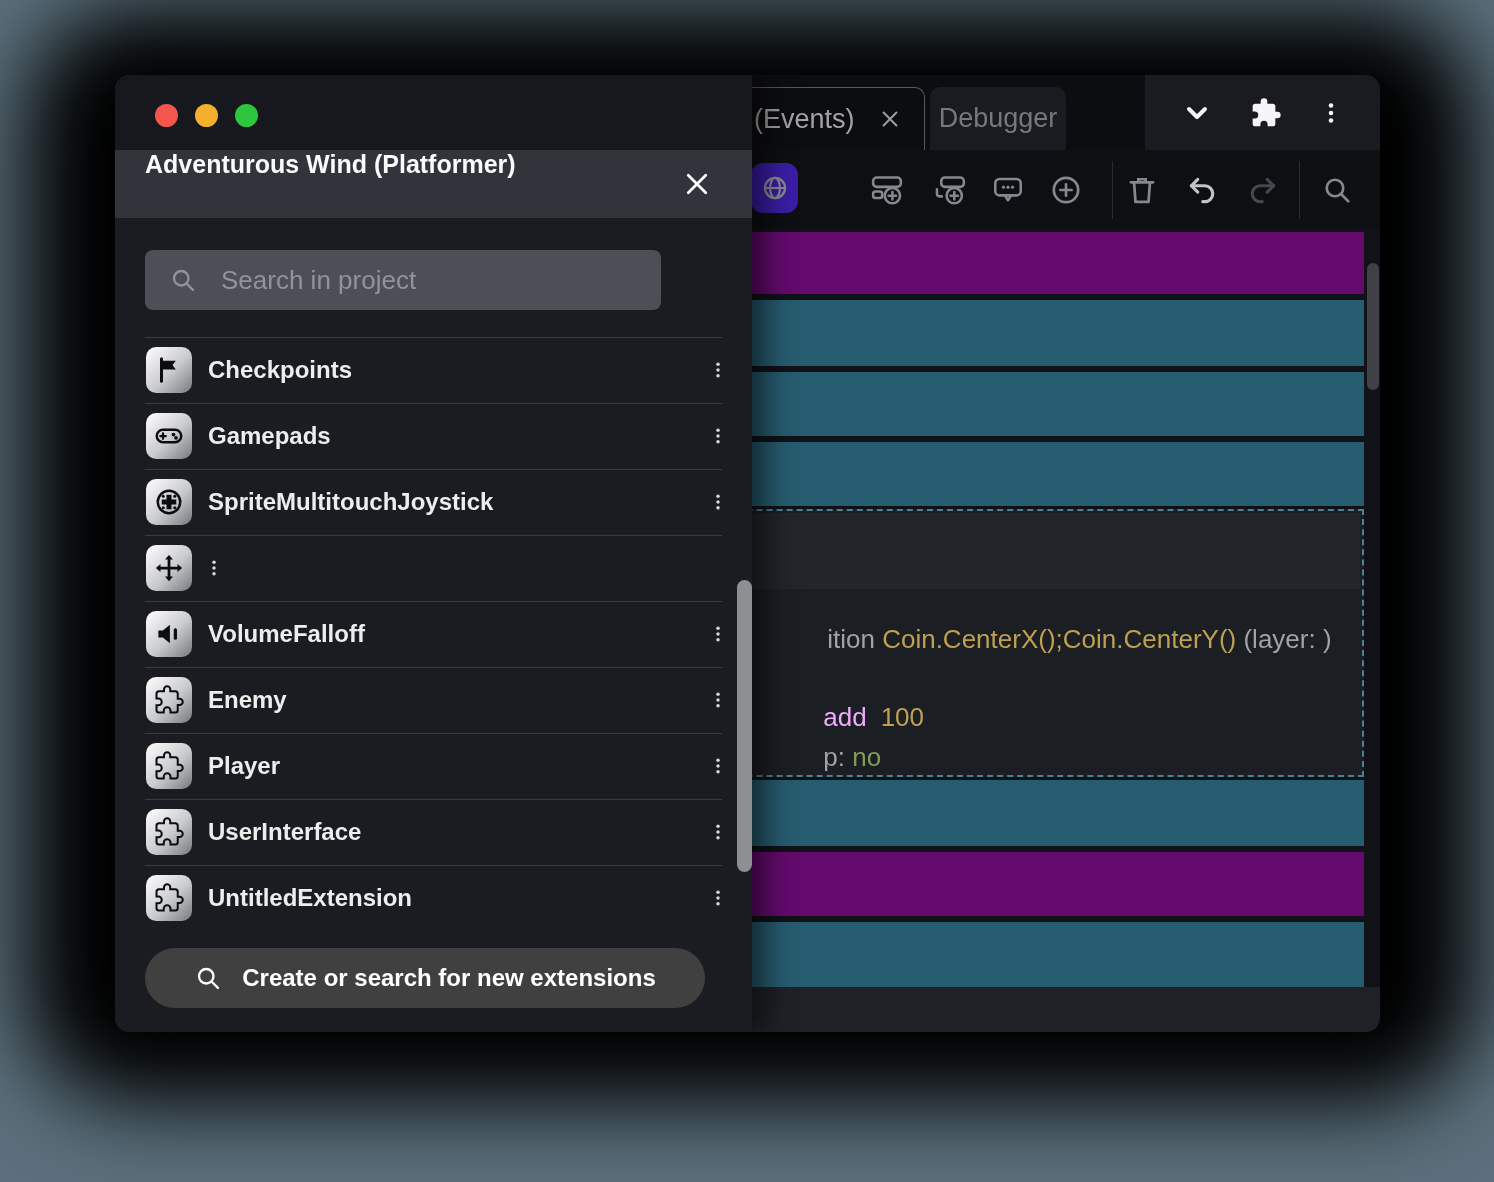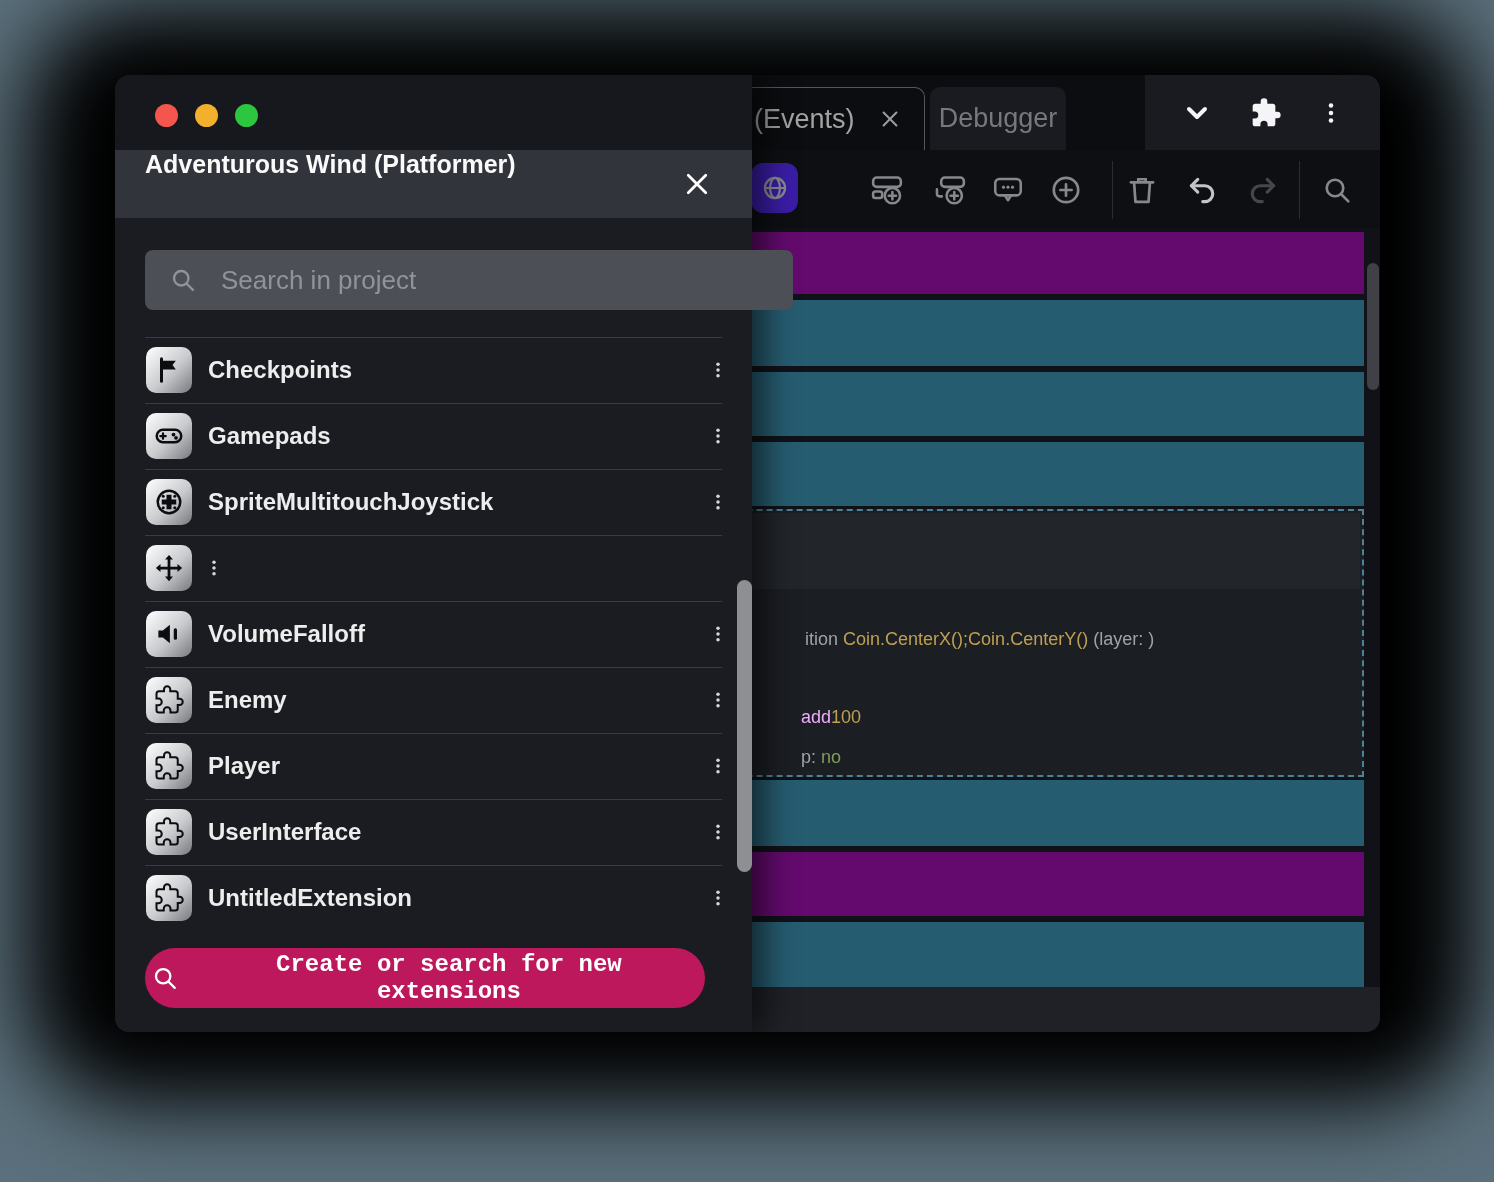--- a/index.html
+++ b/index.html
@@ -28,52 +28,52 @@
   .globe-btn{position:absolute;left:636px;top:13px;width:47px;height:50px;background:#3a1da6;
     border-radius:12px;display:flex;align-items:center;justify-content:center;color:#8b8d91;}
   
   .events-area{position:absolute;left:0;top:153px;width:1265px;height:804px;background:#101218;}
   .ev-row{position:absolute;left:0;width:1249px;}
   .ev-purple{background:linear-gradient(90deg,#4d0856 0,#640a6e 70px);}
   .ev-teal{background:linear-gradient(90deg,#1d4a5b 0,#265c70 70px);}
   .sel-event{position:absolute;left:0;top:281px;width:1249px;height:268px;background:#1b1e23;
     border:2px dashed #4d8196;}
   .sel-band{position:absolute;left:2px;top:2px;right:2px;height:76px;background:#22252a;}
-  .code-line{position:absolute;font-size:18px;line-height:32px;white-space:pre;}
+  .code-line{position:absolute;font-size:26px;line-height:32px;white-space:pre;}
   .cg{color:#9fa2a8;} .cgold{color:#bfa050;} .cviolet{color:#f0abfc;} .cgreen{color:#7f9d58;}
   .ev-bottom{position:absolute;left:0;top:759px;width:1265px;height:45px;background:#1f2127;}
   .ev-scroll{position:absolute;left:1252px;top:35px;width:12px;height:127px;background:#3f4146;border-radius:6px;}
   
   .drawer{position:absolute;left:0;top:0;width:637px;height:957px;background:#1a1c22;
     border-radius:14px 0 0 14px;box-shadow:14px 0 30px rgba(0,0,0,.55);}
   .d-titlebar{position:absolute;left:0;top:0;width:100%;height:75px;background:#17181d;
     border-radius:14px 0 0 0;}
   .light{position:absolute;top:29px;width:23px;height:23px;border-radius:50%;}
   .d-header{position:absolute;left:0;top:75px;width:100%;height:68px;background:#32343b;
     display:flex;align-items:flex-start;}
   .d-title{margin-left:30px;font-size:25px;font-weight:700;color:#fafafa;}
   .d-close{position:absolute;right:40px;top:19px;color:#ffffff;display:flex;}
-  .search-box{position:absolute;left:30px;top:175px;width:648px;height:60px;background:#4d4f57;
+  .search-box{position:absolute;left:30px;top:175px;width:516px;height:60px;background:#4d4f57;
     border-radius:8px;display:flex;align-items:center;color:#90939a;}
   .search-box svg{margin-left:24px;flex:none;}
   .search-box input{flex:1;margin:0 20px 0 22px;border:none;outline:none;background:transparent;
     font-size:26px;color:#d8d9dc;font-family:"Liberation Sans",sans-serif;}
   .search-box input::placeholder{color:#90939a;opacity:1;}
   .ext-list{position:absolute;left:0;top:262px;width:100%;}
   .ext-row{position:relative;height:66px;display:flex;align-items:center;}
   .ext-row::before{content:"";position:absolute;left:30px;right:30px;top:0;height:1px;background:#3a3c43;}
   .tile{width:46px;height:46px;margin-left:31px;border-radius:10px;flex:none;
     background:linear-gradient(135deg,#ffffff 0%,#c9cacd 55%,#77797e 100%);
     display:flex;align-items:center;justify-content:center;color:#0c0d10;}
   .ext-label{margin-left:16px;font-size:24px;font-weight:600;color:#eceded;flex:1;}
   .row-kebab{width:44px;height:44px;margin-right:12px;display:flex;align-items:center;
     justify-content:center;color:#d6d7da;flex:none;}
-  .cta{position:absolute;left:30px;top:873px;width:560px;height:60px;border:none;background:#be185d;
+  .cta{position:absolute;left:30px;top:873px;width:560px;height:60px;border:none;background:#404040;
     border-radius:30px;display:flex;align-items:center;justify-content:center;gap:20px;color:#fff;
-    font-size:24px;font-weight:700;font-family:Liberation Mono, monospace;cursor:pointer;}
+    font-size:24px;font-weight:700;font-family:Liberation Sans, sans-serif;cursor:pointer;}
   .d-scroll{position:absolute;left:622px;top:505px;width:15px;height:292px;background:#8e8f93;border-radius:8px;}
   .sv-outline{fill:none;stroke:currentColor;stroke-width:1.6px;}
   .sv-fill{fill:currentColor;stroke:none;}
 </style>
 </head>
 <body>
 
 <svg width="0" height="0" style="position:absolute">
   <defs>
     <symbol id="i-search" viewBox="0 0 24 24">
@@ -255,21 +255,21 @@
       <div class="ev-row ev-teal" style="top:72px;height:66px"></div>
       <div class="ev-row ev-teal" style="top:144px;height:64px"></div>
       <div class="ev-row ev-teal" style="top:214px;height:64px"></div>
 
       <div class="sel-event">
         <div class="sel-band"></div>
         <div class="code-line" style="left:638px;top:80px">
           <span class="cg">ition </span><span class="cgold">Coin.CenterX()</span><span class="cgold">;</span><span class="cgold">Coin.CenterY()</span><span class="cg"> (layer: )</span>
         </div>
         <div class="code-line" style="left:634px;top:158px">
-          <span class="cviolet">add</span><span class="cgold" style="">100</span>
+          <span class="cviolet">add</span><span class="cgold" style="margin-left:14px">100</span>
         </div>
         <div class="code-line" style="left:634px;top:198px">
           <span class="cg">p: </span><span class="cgreen">no</span>
         </div>
       </div>
 
       <div class="ev-row ev-teal" style="top:552px;height:66px"></div>
       <div class="ev-row ev-purple" style="top:624px;height:64px"></div>
       <div class="ev-row ev-teal" style="top:694px;height:65px"></div>
       <div class="ev-bottom"></div>

